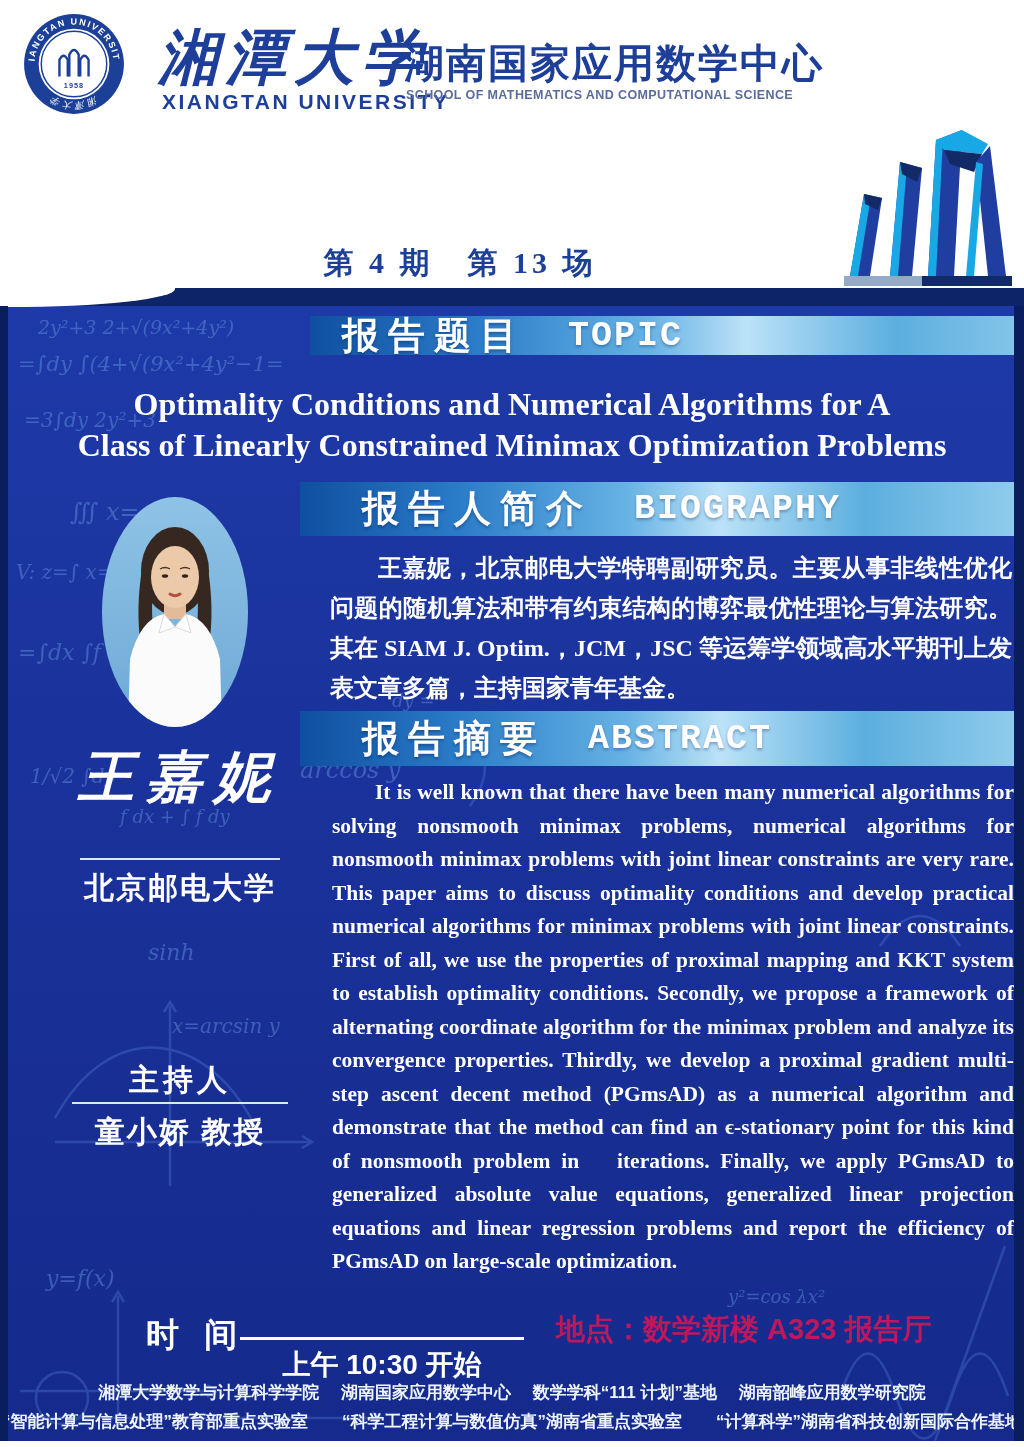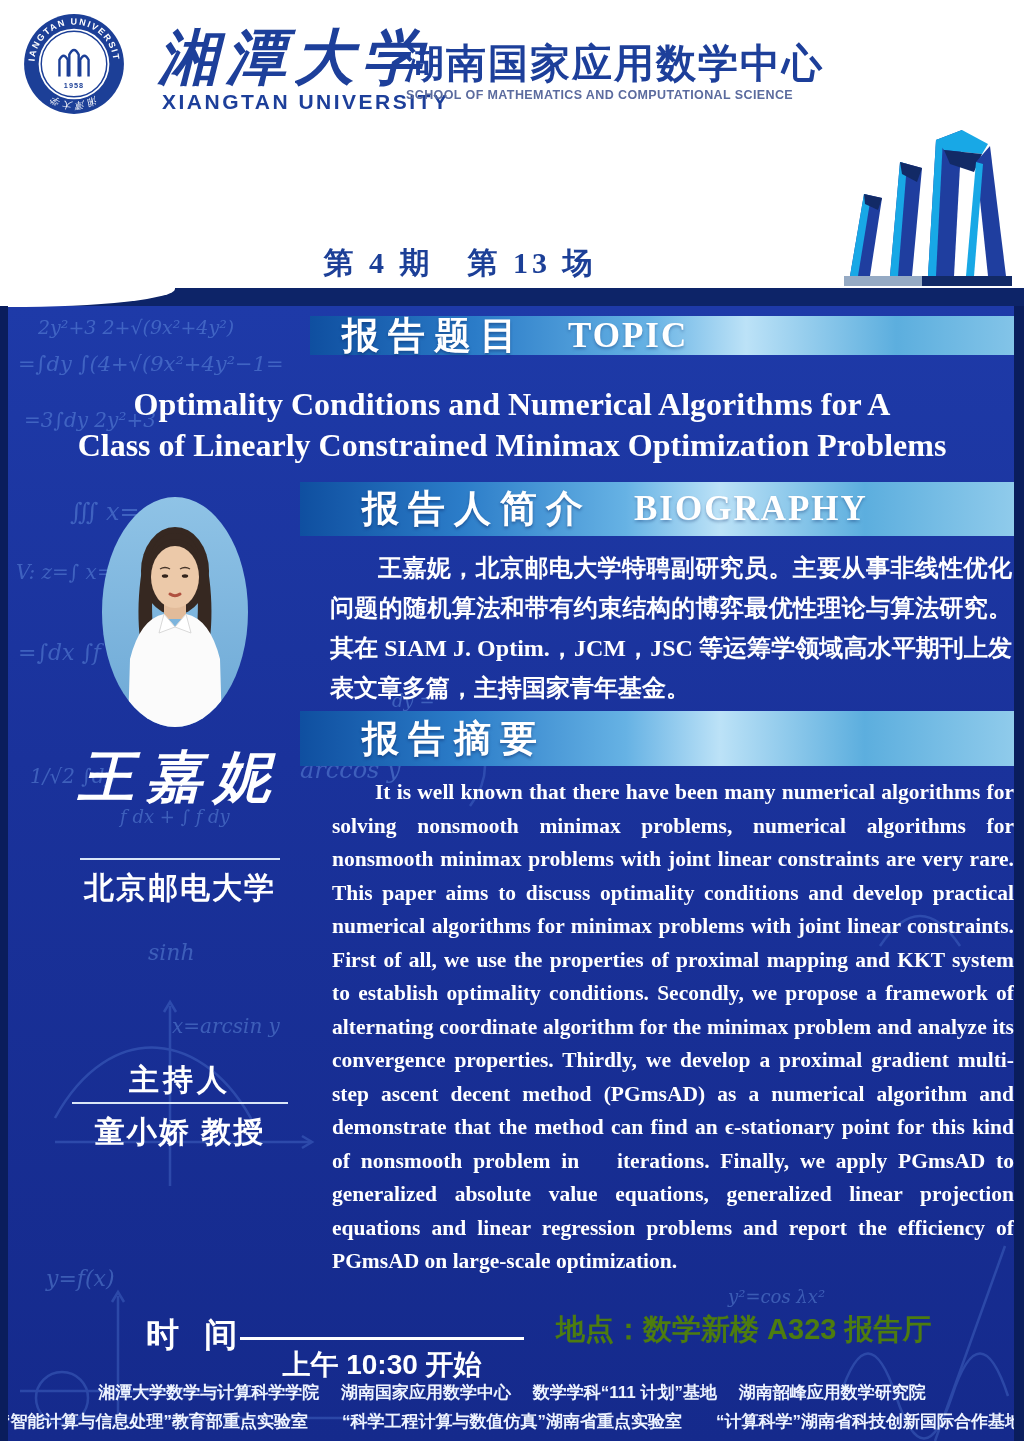--- a/index.html
+++ b/index.html
@@ -46,21 +46,21 @@
   .d11{left:46px;top:1266px;font-size:22px;}
   .d12{left:728px;top:1286px;font-size:18px;}
   .d13{left:392px;top:690px;font-size:18px;}
   .doodle-svg{left:0;top:306px;width:1024px;height:1135px;z-index:1;}
 
   
   .banner{position:absolute;display:flex;align-items:center;z-index:5;
           background:linear-gradient(90deg,#0f4fa0 0%,#2b7cc8 22%,#66b2e4 45%,#bce2f7 58%,#5caede 78%,#93cdec 100%);}
   .banner .cn{font-size:37px;font-weight:bold;color:#ffffff;letter-spacing:9px;white-space:nowrap;
           text-shadow:0 2px 3px rgba(10,40,100,.45);}
-  .banner .en{font-family:Liberation Serif, serif;font-size:35px;font-weight:bold;color:#ffffff;
+  .banner .en{font-family:Liberation Mono, monospace;font-size:35px;font-weight:bold;color:#ffffff;
           letter-spacing:2px;margin-left:42px;white-space:nowrap;text-shadow:0 2px 3px rgba(10,40,100,.35);text-align:right;}
   .topic-banner{left:272px;top:316px;width:752px;height:39px;padding-left:32px;box-sizing:border-box;margin-left:38px;}
   .bio-banner{left:300px;top:482px;width:724px;height:54px;padding-left:62px;box-sizing:border-box;}
   .abs-banner{left:300px;top:711px;width:724px;height:55px;padding-left:62px;box-sizing:border-box;}
 
   
   .topic-title{left:16px;top:384px;width:992px;text-align:center;z-index:5;
           font-family:"Liberation Serif",serif;font-weight:bold;font-size:32px;color:#ffffff;line-height:41px;}
 
   
@@ -84,21 +84,21 @@
   .bio-text{left:330px;top:548px;width:682px;z-index:5;font-family:"Liberation Serif",serif;
           font-weight:600;font-size:24px;line-height:40px;color:#ffffff;text-align:justify;text-indent:2em;margin:0;}
   .abstract-text{left:332px;top:776px;width:682px;z-index:5;font-family:"Liberation Serif",serif;
           font-weight:bold;font-size:21.5px;line-height:33.5px;color:#ffffff;text-align:justify;text-indent:2em;margin:0;}
 
   
   .time-label{left:146px;top:1313px;font-size:33px;font-weight:bold;color:#ffffff;letter-spacing:8px;z-index:5;white-space:nowrap;}
   .date-line{left:240px;top:1289px;width:284px;text-align:center;font-size:28px;font-weight:bold;color:#ffffff;z-index:5;white-space:nowrap;}
   .time-rule{left:240px;top:1337px;width:284px;height:3px;background:#ffffff;z-index:5;}
   .start-line{left:240px;top:1346px;width:284px;text-align:center;font-size:28px;font-weight:bold;color:#ffffff;z-index:5;white-space:nowrap;}
-  .location{left:556px;top:1310px;font-size:29px;font-weight:bold;color:#4d7c0f;z-index:5;white-space:nowrap;}
+  .location{left:556px;top:1310px;font-size:29px;font-weight:bold;color:#be185d;z-index:5;white-space:nowrap;}
 
   
   .footer-line1{left:0;top:1381px;width:1024px;text-align:center;font-size:17px;font-weight:bold;color:#eef4ff;z-index:5;white-space:nowrap;}
   .footer-line2{left:0;top:1410px;width:1024px;text-align:center;font-size:17px;font-weight:bold;color:#eef4ff;z-index:5;white-space:nowrap;}
 </style>
 </head>
 <body>
 
 <div class="poster">
 
@@ -229,20 +229,21 @@
   </div>
 
   <p class="abs bio-text">王嘉妮，北京邮电大学特聘副研究员。主要从事非线性优化问题的随机算法和带有约束结构的博弈最优性理论与算法研究。其在 SIAM J. Optim.，JCM，JSC 等运筹学领域高水平期刊上发表文章多篇，主持国家青年基金。</p>
 
   <div class="abs speaker-name">王嘉妮</div>
   <div class="abs spk-line"></div>
   <div class="abs speaker-affil">北京邮电大学</div>
 
   <div class="banner abs-banner">
     <span class="cn">报告摘要</span>
+    <span class="en">ABSTRACT</span>
   </div>
   <p class="abs abstract-text">It is well known that there have been many numerical algorithms for solving nonsmooth minimax problems, numerical algorithms for nonsmooth minimax problems with joint linear constraints are very rare. This paper aims to discuss optimality conditions and develop practical numerical algorithms for minimax problems with joint linear constraints. First of all, we use the properties of proximal mapping and KKT system to establish optimality conditions. Secondly, we propose a framework of alternating coordinate algorithm for the minimax problem and analyze its convergence properties. Thirdly, we develop a proximal gradient multi-step ascent decent method (PGmsAD) as a numerical algorithm and demonstrate that the method can find an ϵ-stationary point for this kind of nonsmooth problem in 　iterations. Finally, we apply PGmsAD to generalized absolute value equations, generalized linear projection equations and linear regression problems and report the efficiency of PGmsAD on large-scale optimization.</p>
 
   <div class="abs host-label">主持人</div>
   <div class="abs host-line"></div>
   <div class="abs host-name">童小娇 教授</div>
 
   <div class="abs time-label">时 间</div>
   <div class="abs time-rule"></div>
   <div class="abs start-line">上午 10:30 开始</div>

